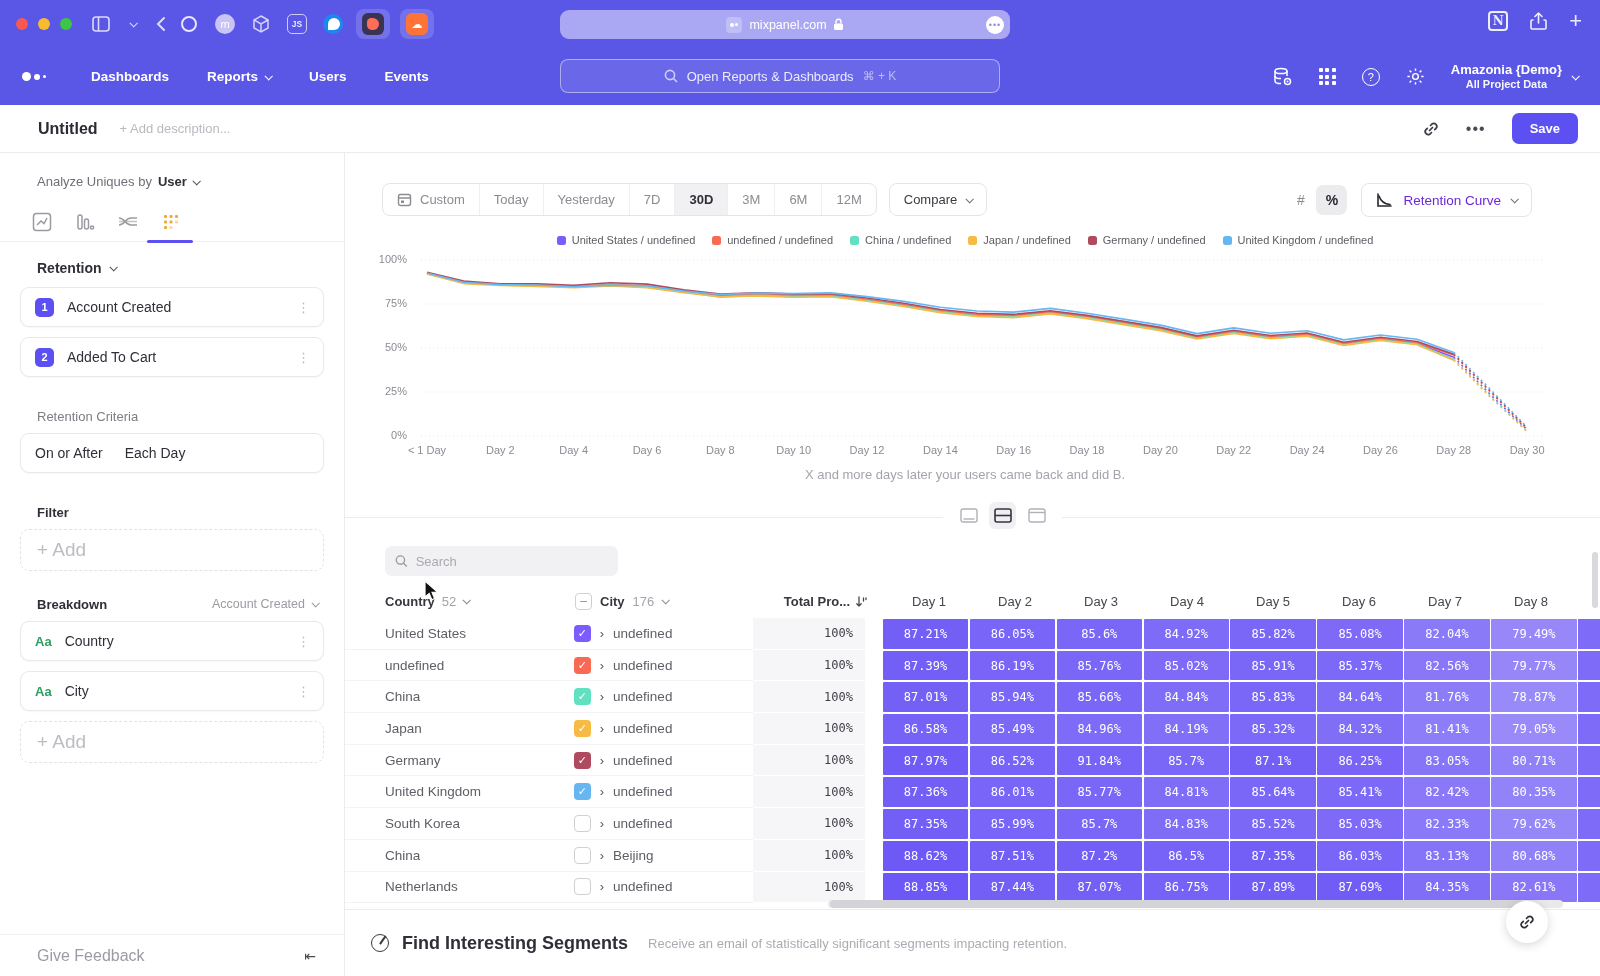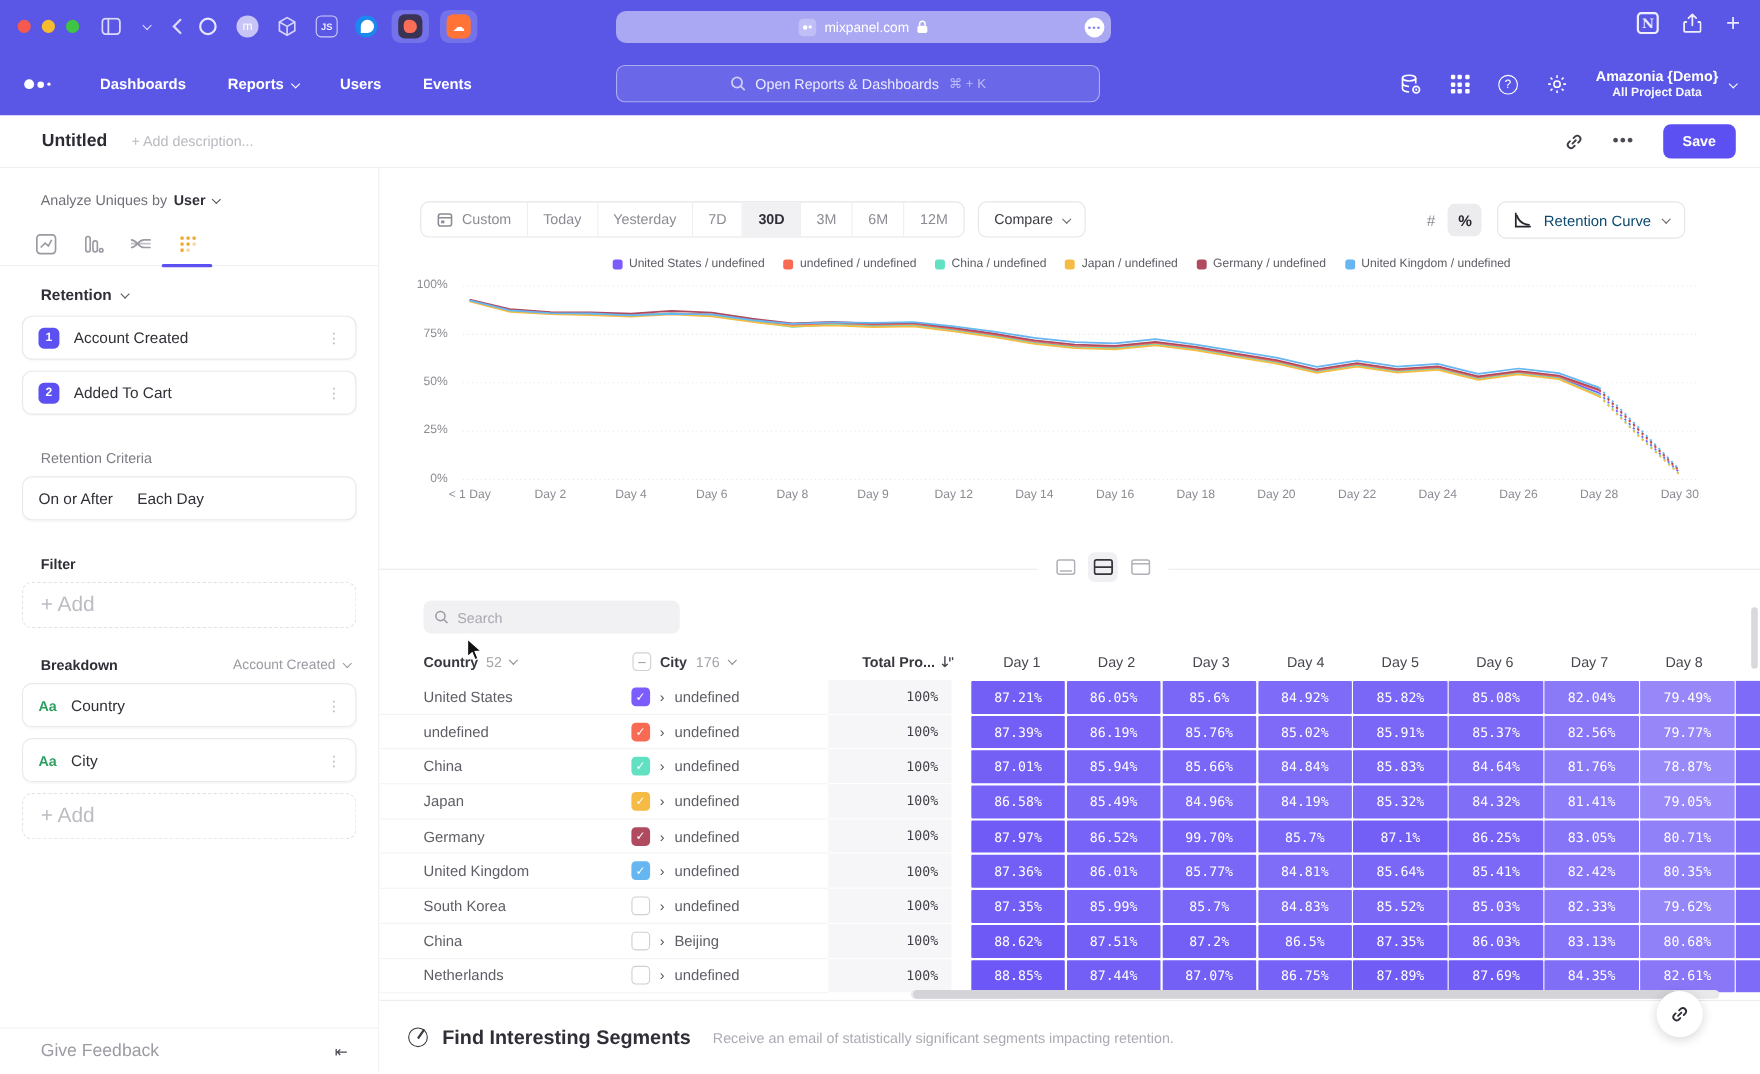--- a/index.html
+++ b/index.html
@@ -91,21 +91,21 @@
   .toolbar{position:absolute;top:30px;left:37px;display:flex;align-items:center;gap:12px;}
   .range-group{display:flex;align-items:center;border:1px solid #e5e5e8;border-radius:8px;overflow:hidden;height:33px;background:#fff;}
   .range-btn{padding:0 14px;height:100%;display:flex;align-items:center;font-size:13px;color:#8b8b93;border-right:1px solid #efeff1;cursor:pointer;gap:8px;white-space:nowrap;}
   .range-btn:last-child{border-right:none;}
   .range-btn.active{background:#f1f1f3;color:#2f2f37;font-weight:700;}
   .compare-btn{display:flex;align-items:center;gap:9px;border:1px solid #e5e5e8;border-radius:8px;height:33px;padding:0 14px;font-size:13px;color:#3a3a42;cursor:pointer;background:#fff;}
   .right-controls{position:absolute;top:30px;right:68px;display:flex;align-items:center;gap:14px;}
   .toggle-group{display:flex;border-radius:7px;overflow:hidden;}
   .tg-btn{width:31px;height:30px;display:flex;align-items:center;justify-content:center;font-size:14px;color:#8b8b93;background:#fff;cursor:pointer;border-radius:7px;}
   .tg-btn.active{background:#ececef;color:#26262c;font-weight:600;}
-  .view-btn{display:flex;align-items:center;gap:10px;border:1px solid #e5e5e8;border-radius:8px;height:34px;padding:0 14px;font-size:13.5px;color:#0c4a6e;font-weight:500;background:#fff;cursor:pointer;}
+  .view-btn{display:flex;align-items:center;gap:10px;border:1px solid #e5e5e8;border-radius:8px;height:34px;padding:0 14px;font-size:13.5px;color:#6d28d9;font-weight:500;background:#fff;cursor:pointer;}
 
   .legend{position:absolute;top:81px;left:0;width:1240px;display:flex;justify-content:center;gap:17px;}
   .leg-item{display:flex;align-items:center;gap:6px;font-size:11px;color:#5c5c64;}
   .leg-swatch{width:9px;height:9px;border-radius:2.5px;}
 
   .chart-wrap{position:absolute;top:99px;left:0;width:1230px;height:215px;}
   .ylab{position:absolute;left:0;width:62px;text-align:right;font-size:11px;color:#8b8b93;}
   .chart-svg{position:absolute;left:70px;top:0;}
   .xlabels{position:absolute;left:70px;top:192px;width:1150px;height:16px;}
   .xlab{position:absolute;transform:translateX(-50%);font-size:11px;color:#8b8b93;white-space:nowrap;}
@@ -512,34 +512,35 @@
           <polyline points="1038.8,102.2 1075.4,139.1 1112.1,176.1" fill="none" stroke="#b04a5e" stroke-width="1.6" stroke-dasharray="2 3.5"></polyline>
           <polyline points="12.0,21.0 48.7,30.2 85.3,32.6 122.0,33.0 158.7,34.8 195.4,33.3 232.0,33.7 268.7,39.0 305.4,42.5 342.0,41.1 378.7,41.6 415.4,40.9 452.0,44.6 488.7,49.4 525.4,55.2 562.1,59.0 598.7,60.1 635.4,56.4 672.1,61.2 708.7,67.1 745.4,73.1 782.1,81.6 818.7,75.9 855.4,81.2 892.1,78.8 928.8,87.9 965.4,83.0 1002.1,87.2 1038.8,100.4" fill="none" stroke="#66b6f2" stroke-width="1.6" stroke-linejoin="round"></polyline>
           <polyline points="1038.8,100.4 1075.4,137.4 1112.1,175.2" fill="none" stroke="#66b6f2" stroke-width="1.6" stroke-dasharray="2 3.5"></polyline>
         </svg>
       <div class="xlabels" id="xlabels">
           <span class="xlab" style="left: 12px;">&lt; 1 Day</span>
           <span class="xlab" style="left: 85.34px;">Day 2</span>
           <span class="xlab" style="left: 158.68px;">Day 4</span>
           <span class="xlab" style="left: 232.02px;">Day 6</span>
           <span class="xlab" style="left: 305.36px;">Day 8</span>
-          <span class="xlab" style="left: 378.7px;">Day 9</span>
+          <span class="xlab" style="left: 378.7px;">Day 10</span>
           <span class="xlab" style="left: 452.04px;">Day 12</span>
           <span class="xlab" style="left: 525.38px;">Day 14</span>
           <span class="xlab" style="left: 598.72px;">Day 16</span>
           <span class="xlab" style="left: 672.06px;">Day 18</span>
           <span class="xlab" style="left: 745.4px;">Day 20</span>
           <span class="xlab" style="left: 818.74px;">Day 22</span>
           <span class="xlab" style="left: 892.08px;">Day 24</span>
           <span class="xlab" style="left: 965.42px;">Day 26</span>
           <span class="xlab" style="left: 1038.76px;">Day 28</span>
           <span class="xlab" style="left: 1112.1px;">Day 30</span>
         </div>
     </div>
 
+    <div class="caption">X and more days later your users came back and did B.</div>
 
     <div class="section-divider"></div>
     <div class="layout-toggles">
       <span class="lt-btn">
         <svg width="18" height="15" viewBox="0 0 18 15" fill="none" stroke="#b0b0b8" stroke-width="1.4">
             <rect x="1" y="1" width="16" height="13" rx="2"></rect>
             <line x1="3.5" y1="11" x2="14.5" y2="11"></line>
           </svg>
       </span>
       <span class="lt-btn active">
@@ -678,21 +679,21 @@
           <div class="col-country cell-text">Germany</div>
           <div class="col-city cell-text">
             <span class="checkbox colored" style="background: rgb(176, 74, 94);">✓</span>
             <span class="expand">›</span>
             <span>undefined</span>
           </div>
           <div class="total-cell">100%</div>
           <div class="col-spacer"></div>
           <div class="day-cell" style="background: rgba(94, 70, 245, 0.886);">87.97%</div>
           <div class="day-cell" style="background: rgba(94, 70, 245, 0.843);">86.52%</div>
-          <div class="day-cell" style="background: rgba(94, 70, 245, 0.843);">99.70%</div>
+          <div class="day-cell" style="background: rgba(94, 70, 245, 0.843);">91.84%</div>
           <div class="day-cell" style="background: rgba(94, 70, 245, 0.824);">85.7%</div>
           <div class="day-cell" style="background: rgba(94, 70, 245, 0.863);">87.1%</div>
           <div class="day-cell" style="background: rgba(94, 70, 245, 0.835);">86.25%</div>
           <div class="day-cell" style="background: rgba(94, 70, 245, 0.745);">83.05%</div>
           <div class="day-cell" style="background: rgba(94, 70, 245, 0.682);">80.71%</div>
           <div class="sliver"></div>
         </div>
         <div class="trow">
           <div class="col-country cell-text">United Kingdom</div>
           <div class="col-city cell-text">

